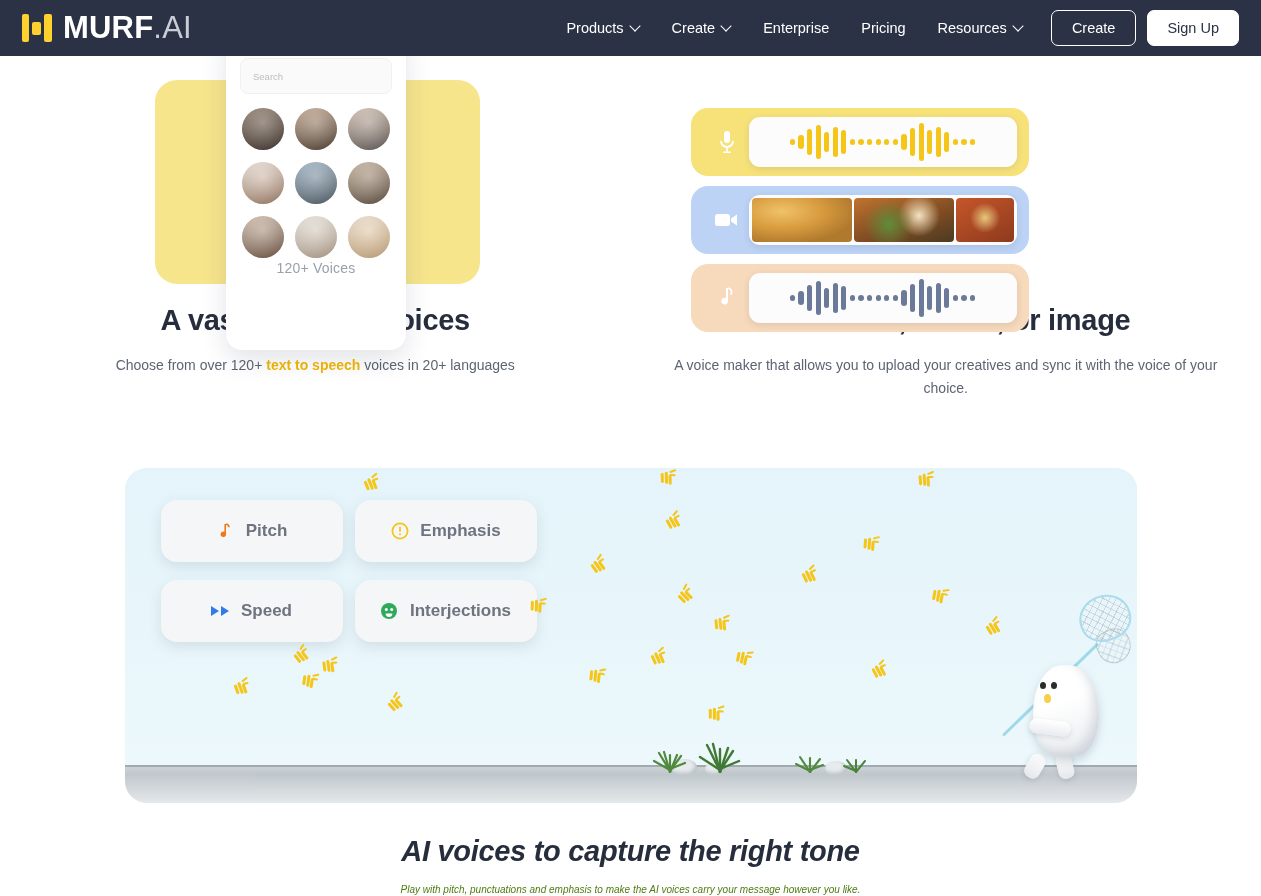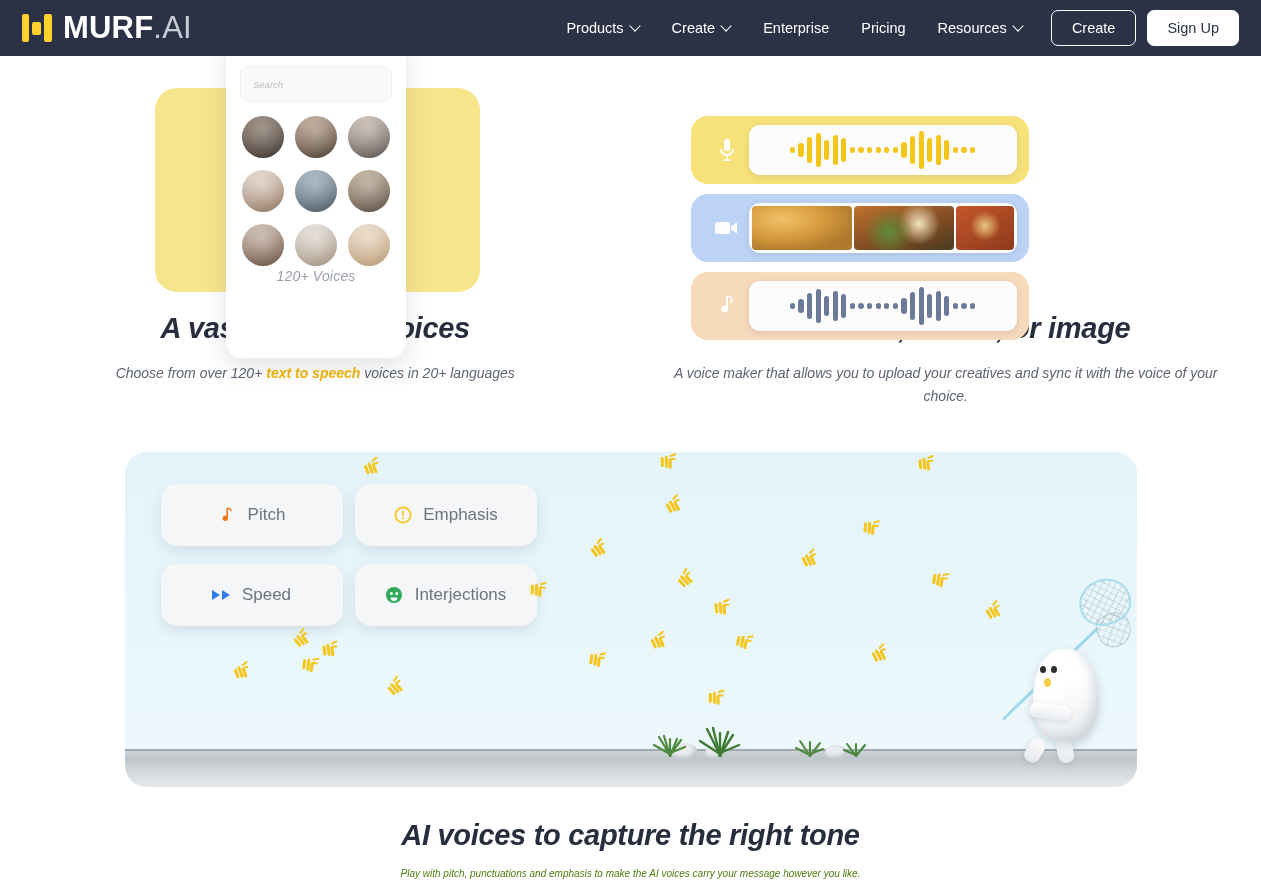--- a/index.html
+++ b/index.html
@@ -62,22 +62,21 @@
     color:#2b3245; background:#ffffff;
     font-size:14.5px; font-family:inherit;
     padding:9px 19px; cursor:pointer;
   }
 
   
   .main { position:relative; width:1261px; }
 
   .two-col {
     display:flex;
-    padding-top:8px;
-    font-style:italic;
+    padding-top:0px;
   }
   .col { width:50%; position:relative; }
 
   
   .voices-visual {
     position:relative;
     height:248px;
     margin-top:0px;
   }
   .yellow-slab {
@@ -163,21 +162,21 @@
   .caption h2 {
     font-size:29px; font-weight:700; letter-spacing:-.3px;
     color:#262d3d; margin-bottom:17px;
   }
   .caption p {
     font-size:14px; line-height:1.65; color:#5d6472;
   }
   .hl { color:#f2b705; font-weight:700; cursor:pointer; }
 
   
-  .panel-wrap { margin-top:44px; display:flex; justify-content:center; }
+  .panel-wrap { margin-top:68px; display:flex; justify-content:center;font-weight:bold; }
   .panel {
     position:relative;
     width:1012px; height:335px;
     background:#e6f5f9;
     border-radius:22px;
     overflow:hidden;
   }
   .panel-sky { position:absolute; inset:0; background:linear-gradient(#e4f4fa 0%, #eaf7fb 70%, #eef9fc 100%); }
 
   .pills {

